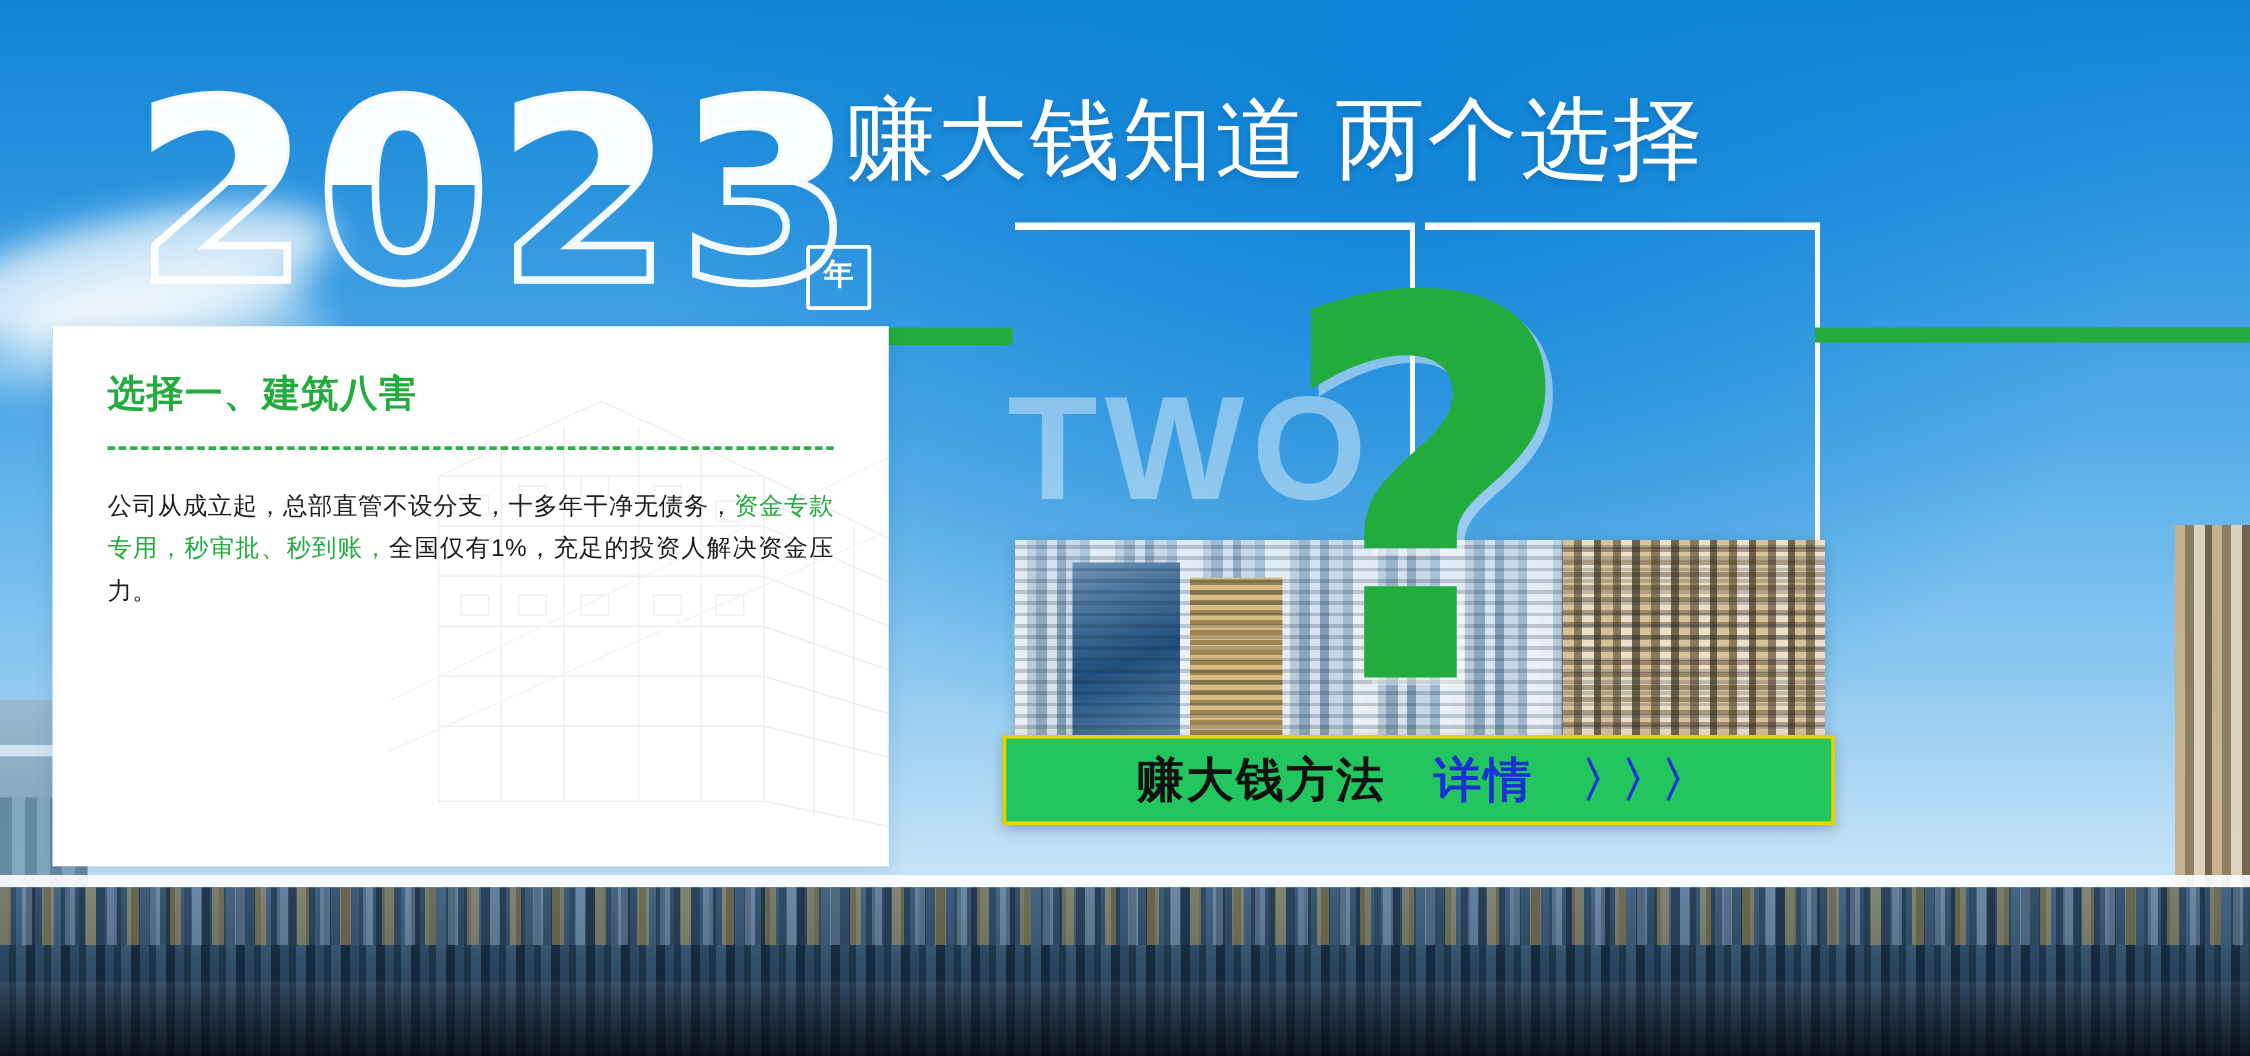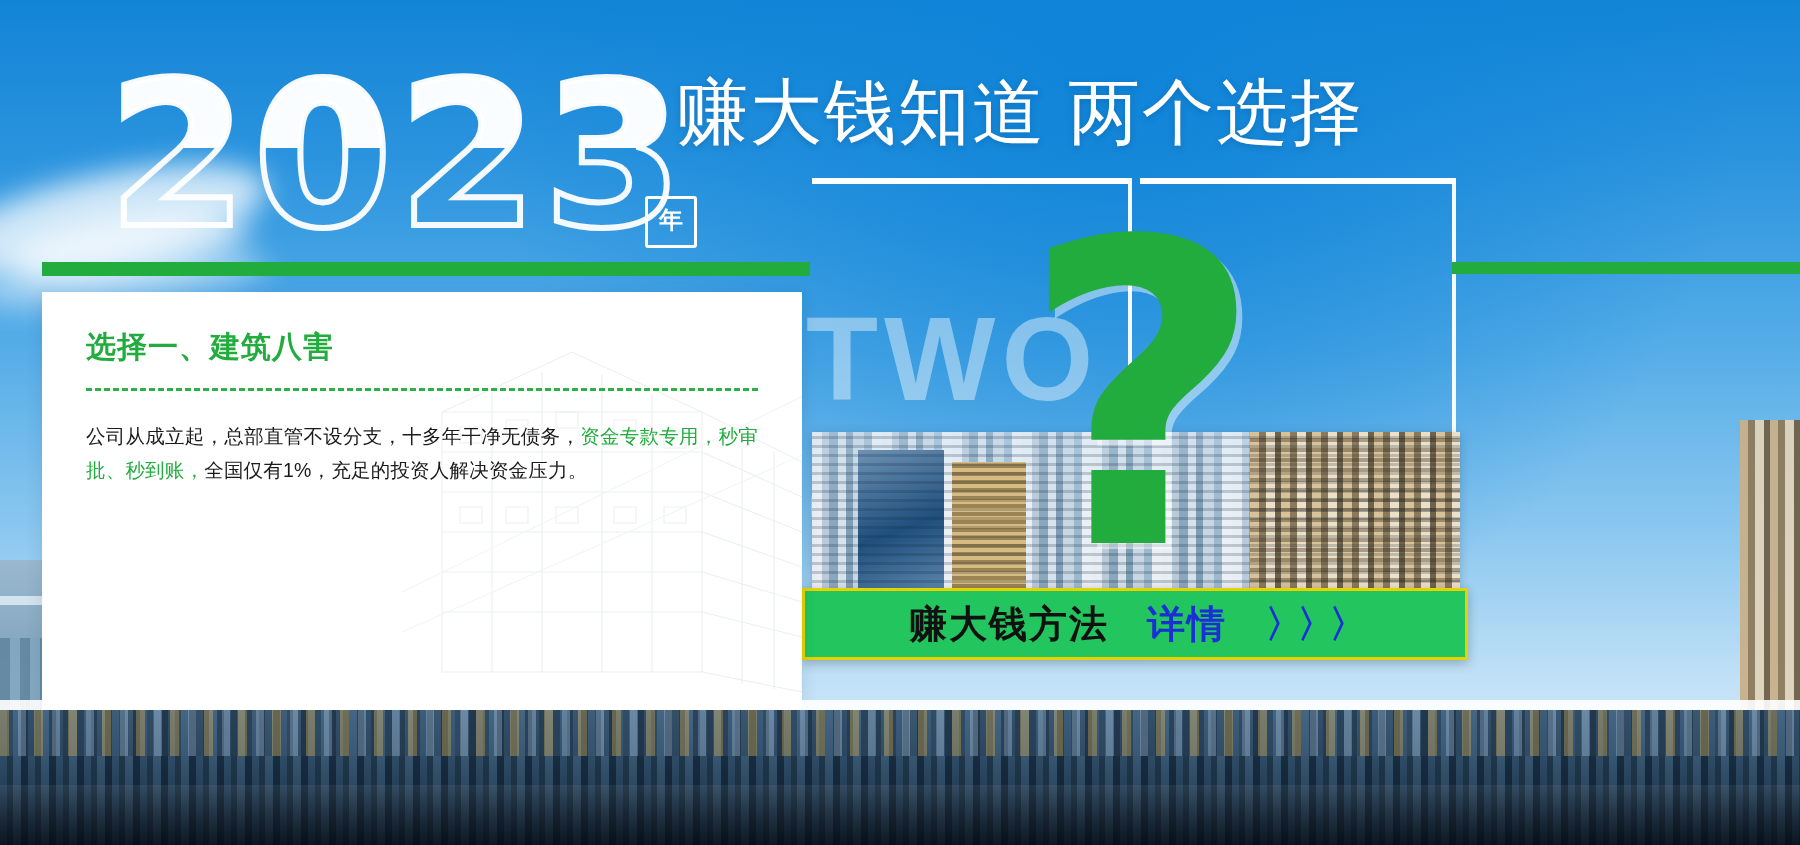--- a/index.html
+++ b/index.html
@@ -145,21 +145,21 @@
     display:flex;align-items:center;justify-content:center;gap:38px;
     box-shadow:0 3px 10px rgba(0,0,0,.25);
   }
   .cta .t1{font-size:38px;font-weight:700;color:#111111;letter-spacing:2px;}
   .cta .t2{font-size:38px;font-weight:700;color:#1a2fd6;letter-spacing:2px;}
   .cta .chev{font-size:38px;font-weight:700;color:#1a2fd6;letter-spacing:-6px;}
 
   
   .cardtop{position:absolute;left:42px;top:262px;width:768px;height:14px;background:#22ac3e;}
   .card{
-    position:absolute;left:42px;top:292px;width:760px;height:432px;
+    position:absolute;left:42px;top:261px;width:669px;height:432px;
     background:#ffffff;overflow:hidden;
     box-shadow:0 4px 16px rgba(0,40,80,.12);
   }
   .card .blueprint{
     position:absolute;right:-30px;top:0;width:430px;height:432px;opacity:.40;
   }
   .card .inner{position:relative;padding:40px 44px 0 44px;}
 
   h2.sec{
     margin:0 0 22px 0;font-size:30px;line-height:1;font-weight:700;color:#22ac3e;

